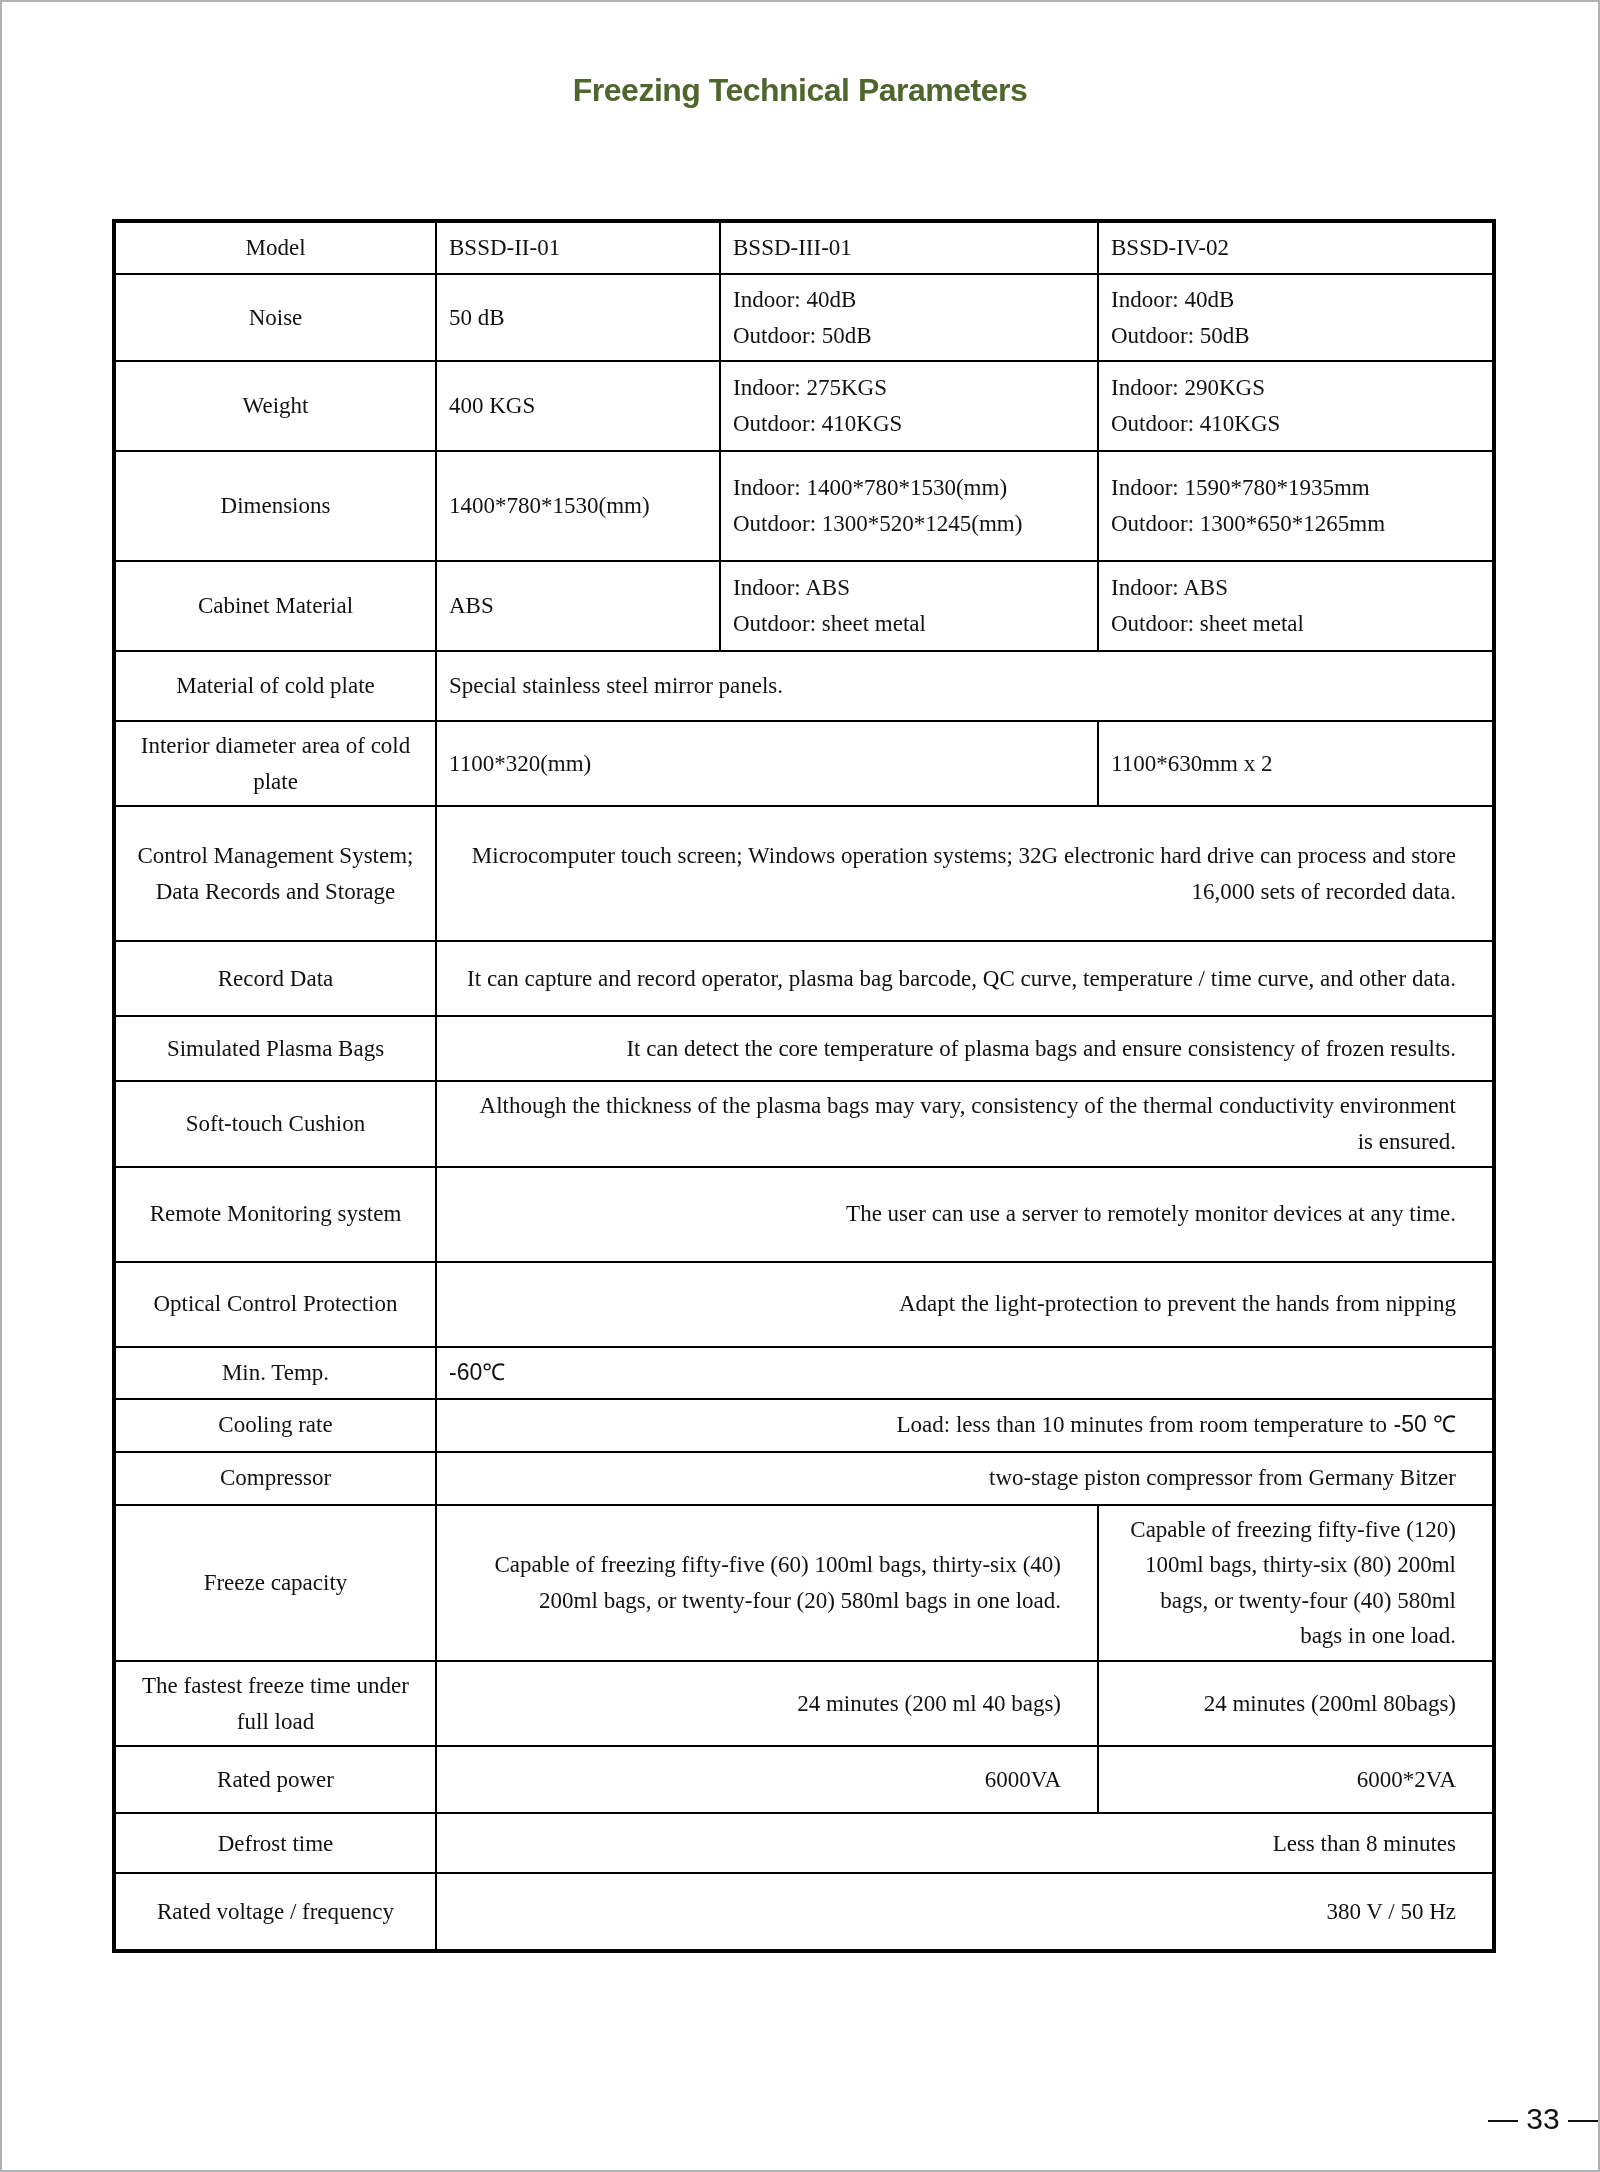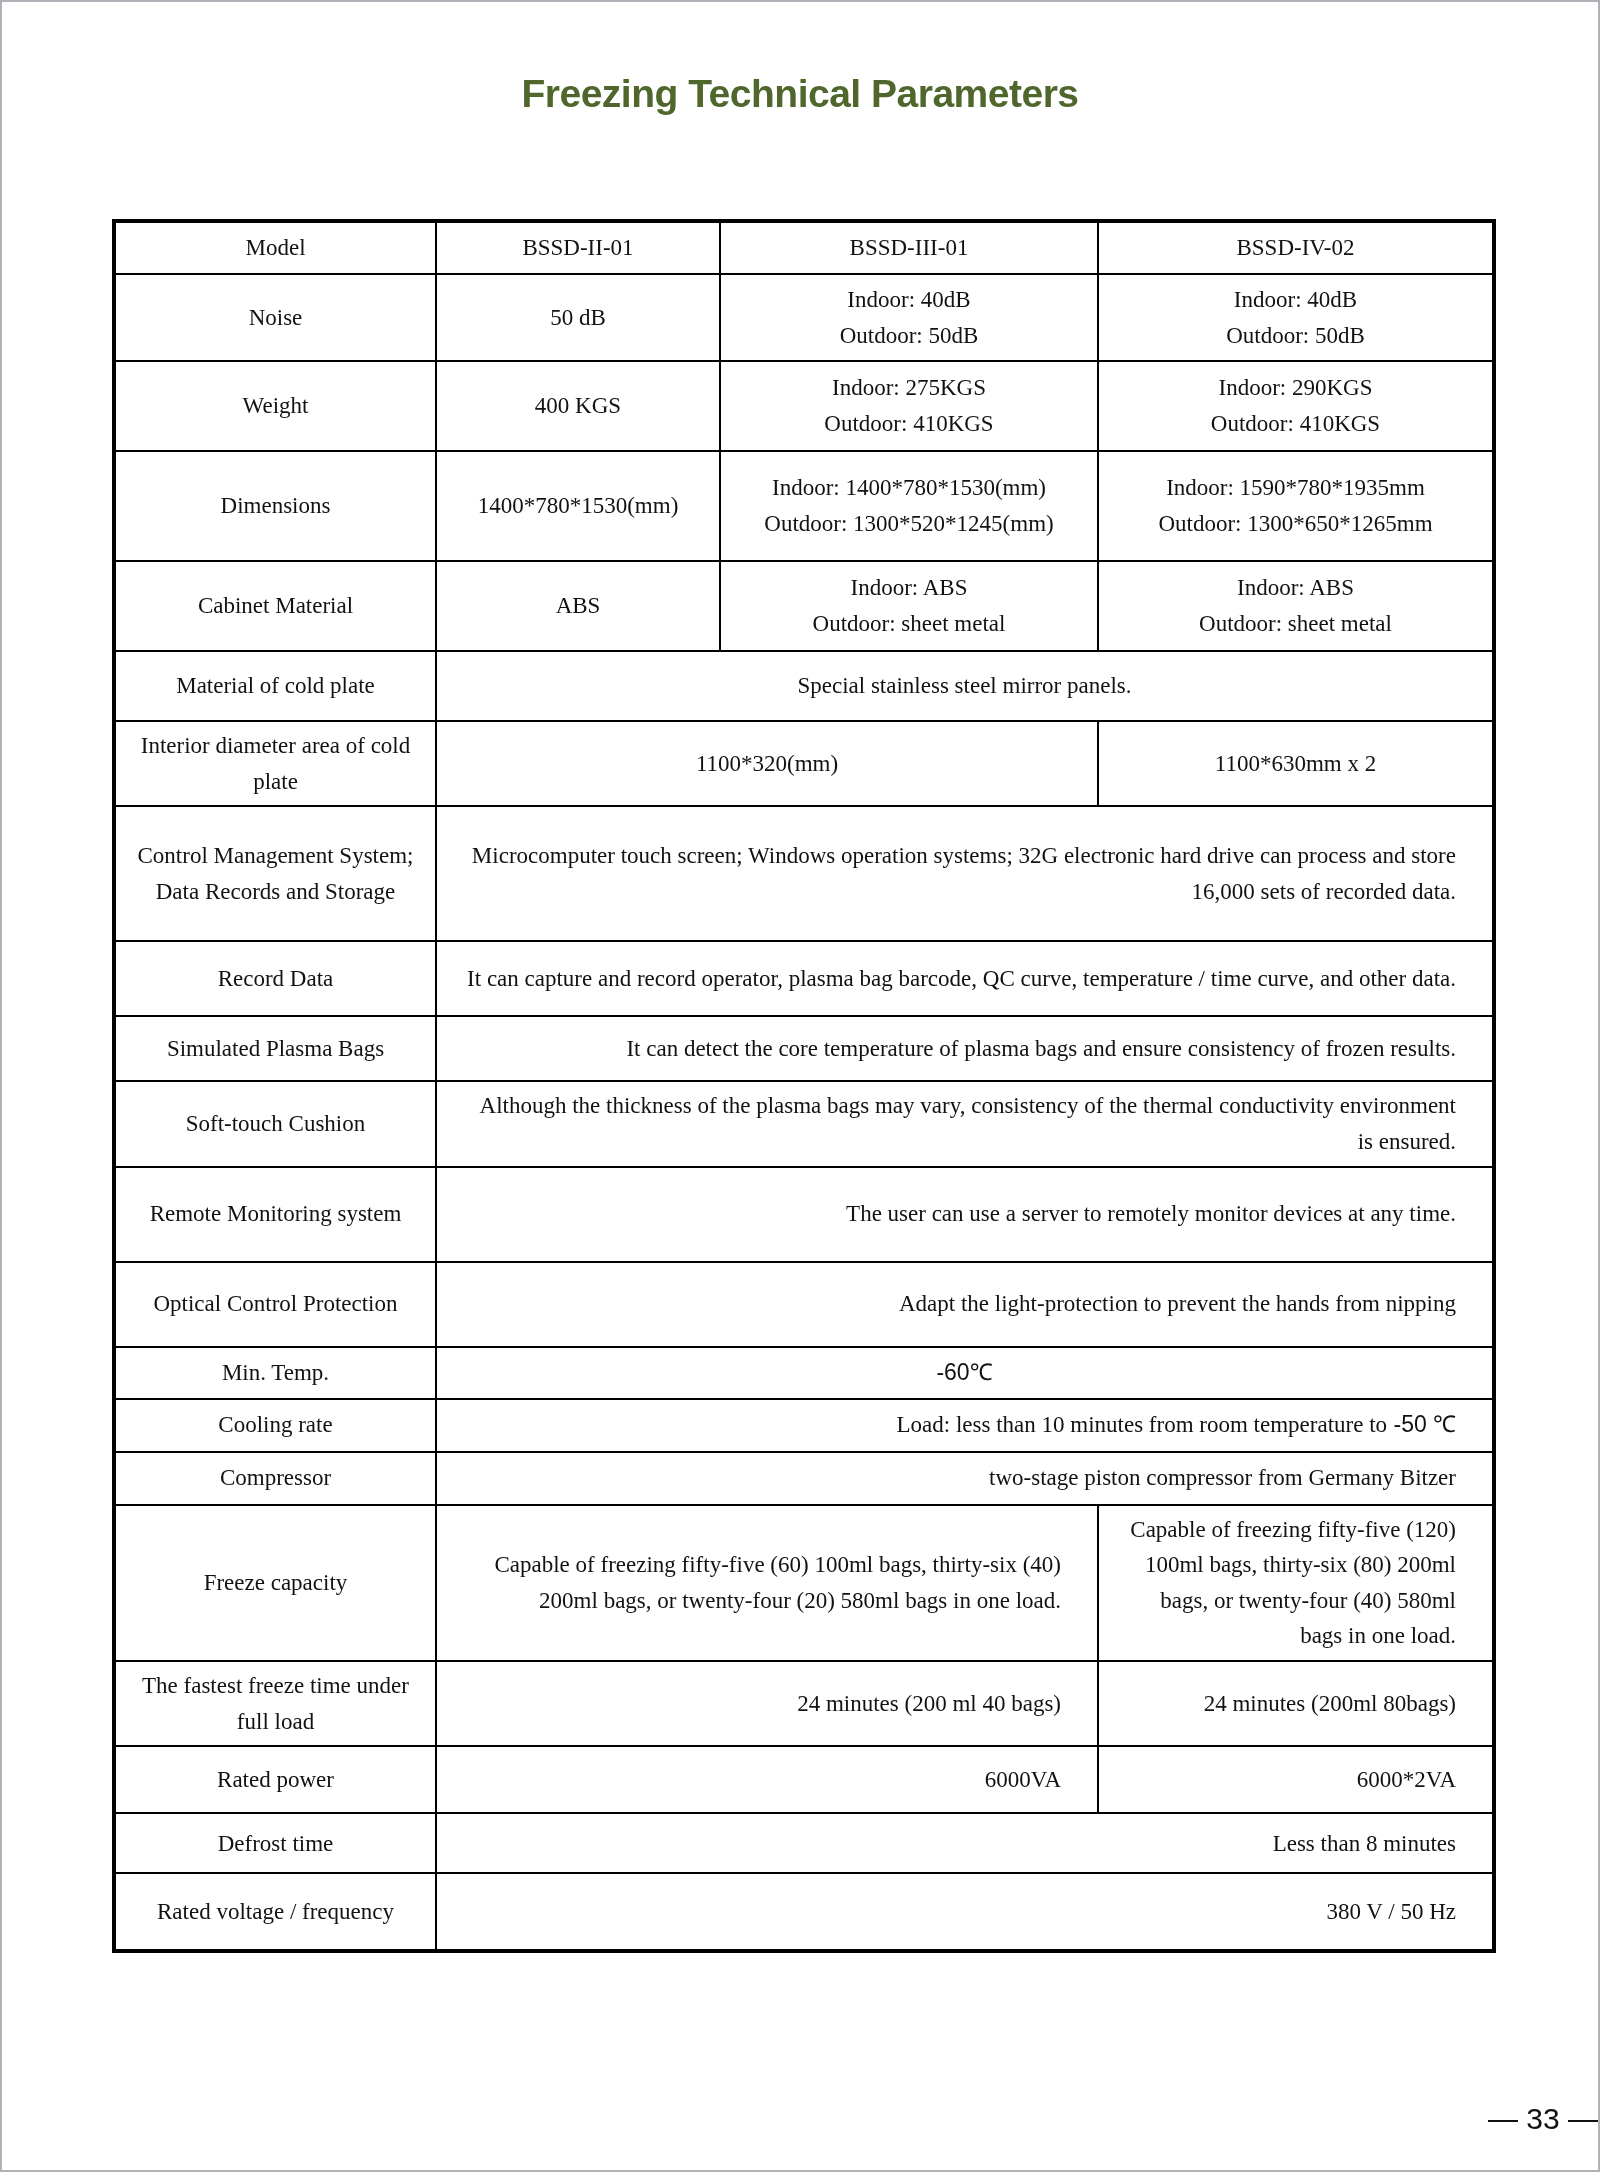--- a/index.html
+++ b/index.html
@@ -13,41 +13,41 @@
     color:#121212;
     overflow:hidden;
   }
   .title {
     position:absolute; top:70px; left:0;
     width:100%;
     margin:0;
     text-align:center;
     font-family:"Liberation Sans", sans-serif;
     font-weight:bold;
-    font-size:39px;
+    font-size:32px;
     letter-spacing:-0.5px;
   }
   table.spec {
     position:absolute; left:110px; top:217px;
     width:1380px;
     border-collapse:collapse;
     table-layout:fixed;
     border:4px solid #000;
   }
   td {
     border:2.5px solid #000;
     font-size:23px;
     line-height:1.55;
     padding:6px 12px;
     vertical-align:middle;
     white-space:pre-line;
     overflow:hidden;
   }
   td.label { text-align:center; }
-  td.c { text-align:center; }
+  td.c { text-align:left; }
   td.l { text-align:right; padding-left:22px; padding-right:36px; }
   .sans { font-family:"Liberation Sans", sans-serif; }
   .page-number {
     position:absolute; top:2100px; left:0;
     width:100%;
     text-align:right;
     font-family:"Liberation Sans", sans-serif;
     font-size:30px;
     color:#111;
   }

